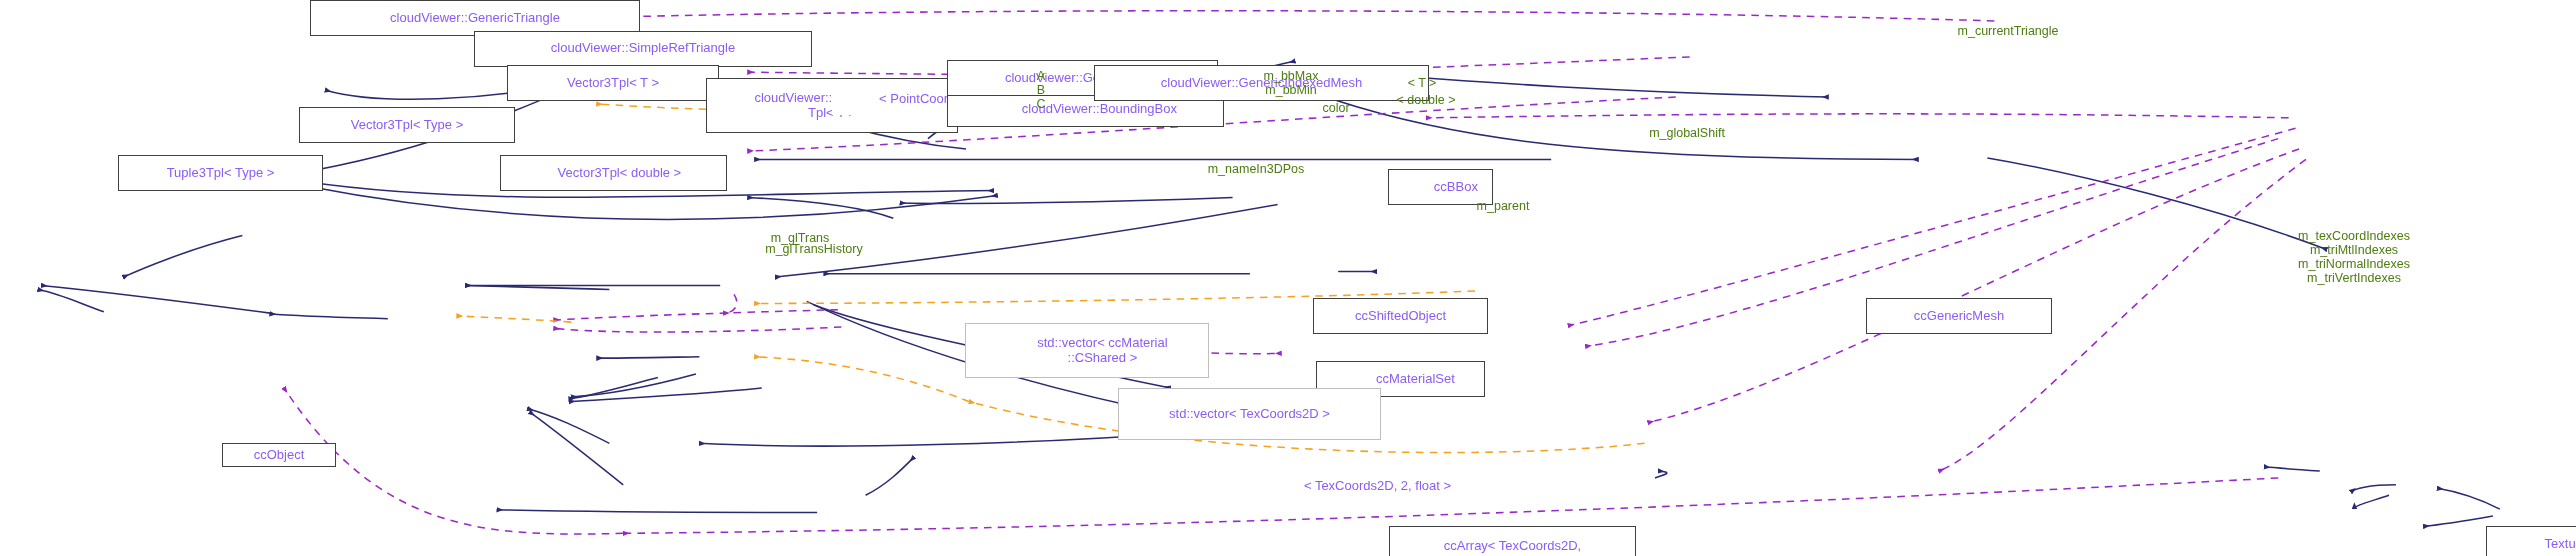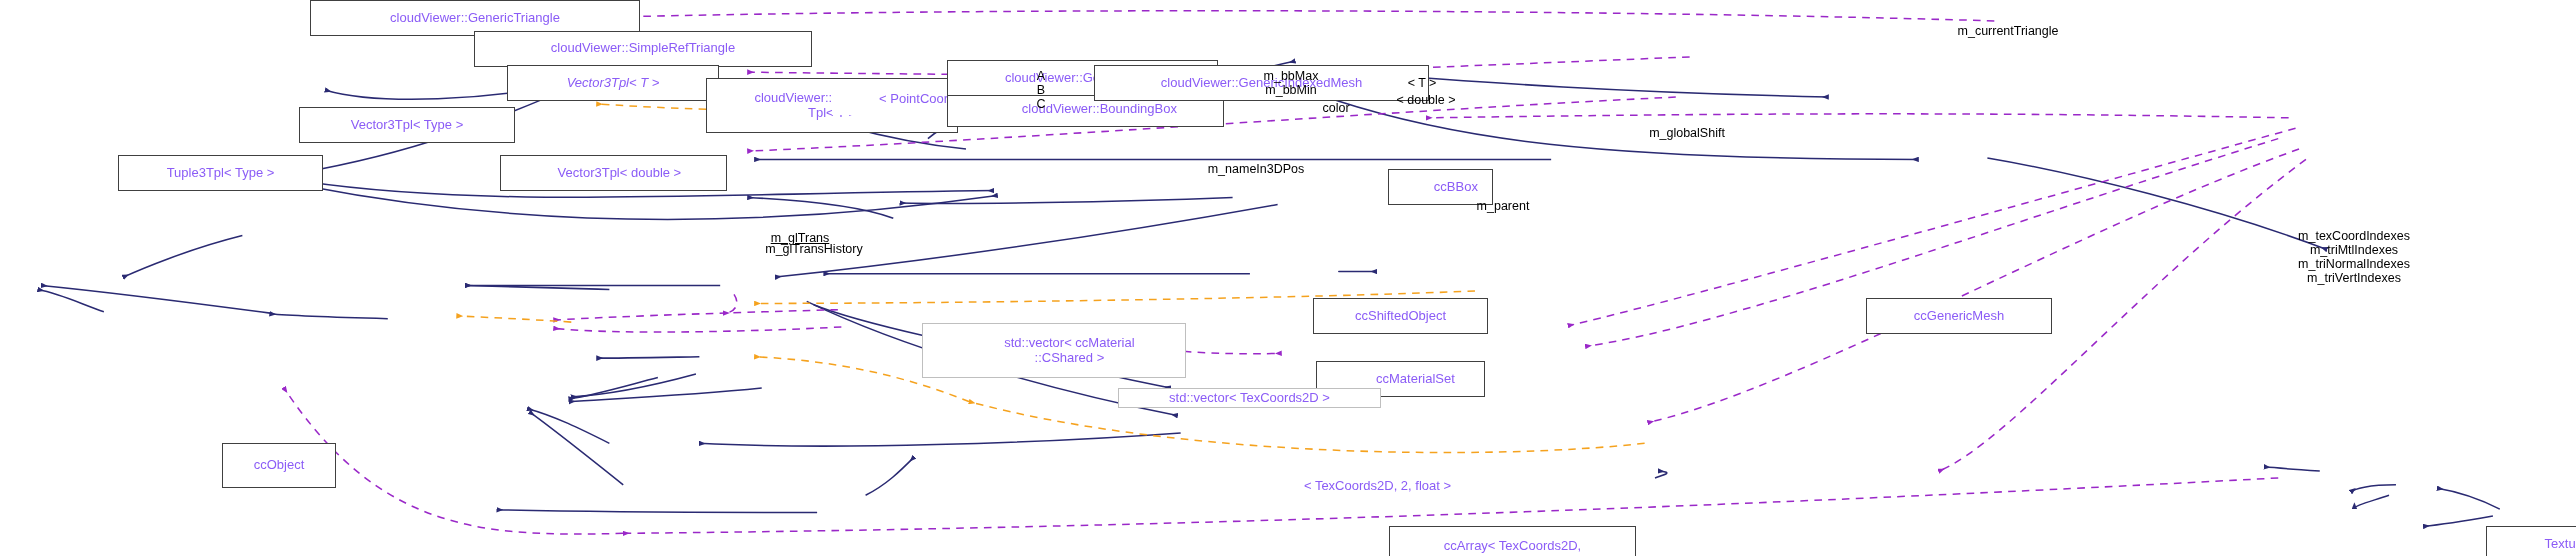--- a/index.html
+++ b/index.html
@@ -23,21 +23,21 @@
     padding:0.7px 4.2px;
     white-space:pre-line;
   }
   
   .node.solid{border:1.4px solid #404040;}
   
   .node.light{border:0.7px solid #bfbfbf;}
   .edge-label{
     position:absolute;
     font-size:12.5px;
-    color:#000000;
+    color:#4d7c0f;
     white-space:pre-line;
     line-height:1.12;
     text-align:center;
     background:transparent;
   }
 </style>
 </head>
 <body>
 
 <div id="canvas">
@@ -126,56 +126,56 @@
       <path d="M2130,420 C 1900,430 1400,438 1090,438"></path>
       <path d="M2375,640 C 2150,665 1700,660 1400,580"></path>
       <path d="M1400,580 C 1300,540 1200,520 1090,515"></path>
     </g>
   </svg>
 
   <div id="node-layer">
       <div class="node solid" style="left: 310px; top: 0px; width: 330px; height: 36px;"><span>cloudViewer::GenericTriangle</span></div>
       <div class="node solid" style="left: 474px; top: 30.5px; width: 338px; height: 36px;"><span>cloudViewer::SimpleRefTriangle</span></div>
       <div class="node solid" style="left: 299px; top: 107px; width: 216px; height: 36px;"><span>Vector3Tpl&lt; Type &gt;</span></div>
-      <div class="node solid" style="left: 507px; top: 65px; width: 212px; height: 36px; font-style: italic;"><span>Vector3Tpl&lt; T &gt;</span></div>
+      <div class="node solid" style="left: 507px; top: 65px; width: 212px; height: 36px;"><span>Vector3Tpl&lt; T &gt;</span></div>
       <div class="node solid" style="left: 118px; top: 155px; width: 205px; height: 36px;"><span>Tuple3Tpl&lt; Type &gt;</span></div>
       <div class="node solid" style="left: 500px; top: 155px; width: 227px; height: 36px; padding-left: 16px;"><span>Vector3Tpl&lt; double &gt;</span></div>
       <div class="node solid" style="left: 706px; top: 78px; width: 252px; height: 55px;"><span>cloudViewer::BoundingBox
 Tpl&lt; T &gt;</span></div>
       <div class="node" style="left: 832px; top: 84px; width: 238px; height: 30.5px;"><span>&lt; PointCoordinateType &gt;</span></div>
       <div class="node solid" style="left: 947px; top: 91px; width: 277px; height: 36px; padding-left: 32px;"><span>cloudViewer::BoundingBox</span></div>
       <div class="node solid" style="left: 947px; top: 60px; width: 271px; height: 36px;"><span>cloudViewer::GenericMesh</span></div>
       <div class="node solid" style="left: 1094px; top: 65px; width: 335px; height: 36px;"><span>cloudViewer::GenericIndexedMesh</span></div>
       <div class="node solid" style="left: 1388px; top: 169px; width: 105px; height: 36px; padding-left: 35px;"><span>ccBBox</span></div>
       <div class="node solid" style="left: 1313px; top: 298px; width: 175px; height: 36px;"><span>ccShiftedObject</span></div>
       <div class="node solid" style="left: 1316px; top: 361px; width: 169px; height: 36px; padding-left: 34px;"><span>ccMaterialSet</span></div>
       <div class="node solid" style="left: 1866px; top: 298px; width: 186px; height: 36px;"><span>ccGenericMesh</span></div>
-      <div class="node light" style="left: 922px; top: 323px; width: 264px; height: 55px; padding-left: 35px;"><span>std::vector&lt; ccMaterial
+      <div class="node light" style="left: 965px; top: 323px; width: 244px; height: 55px; padding-left: 35px;"><span>std::vector&lt; ccMaterial
 ::CShared &gt;</span></div>
-      <div class="node light" style="left: 1118px; top: 388px; width: 263px; height: 20px;"><span>std::vector&lt; TexCoords2D &gt;</span></div>
-      <div class="node solid" style="left: 222px; top: 443px; width: 114px; height: 45px;"><span>ccObject</span></div>
+      <div class="node light" style="left: 1118px; top: 388px; width: 263px; height: 52px;"><span>std::vector&lt; TexCoords2D &gt;</span></div>
+      <div class="node solid" style="left: 222px; top: 443px; width: 114px; height: 24px;"><span>ccObject</span></div>
       <div class="node solid" style="left: 1389px; top: 526px; width: 247px; height: 55px;"><span>ccArray&lt; TexCoords2D,
 2, float &gt;</span></div>
       <div class="node" style="left: 1253px; top: 471px; width: 249px; height: 30.5px;"><span>&lt; TexCoords2D, 2, float &gt;</span></div>
       <div class="node solid" style="left: 2486px; top: 526px; width: 258px; height: 36px;"><span>TextureCoordsContainer</span></div>
     </div>
   <div id="label-layer">
       <div class="edge-label" style="left: 2008px; top: 23.5px; transform: translate(-50%, 0px);">m_currentTriangle</div>
       <div class="edge-label" style="left: 1041px; top: 69px; transform: translate(-50%, 0px);">A
 B
 C</div>
       <div class="edge-label" style="left: 1291px; top: 69px; transform: translate(-50%, 0px);">m_bbMax
 m_bbMin</div>
       <div class="edge-label" style="left: 1422px; top: 76px; transform: translate(-50%, 0px);">&lt; T &gt;</div>
       <div class="edge-label" style="left: 1426px; top: 93px; transform: translate(-50%, 0px);">&lt; double &gt;</div>
       <div class="edge-label" style="left: 1336px; top: 101px; transform: translate(-50%, 0px);">color</div>
       <div class="edge-label" style="left: 1687px; top: 126px; transform: translate(-50%, 0px);">m_globalShift</div>
       <div class="edge-label" style="left: 1256px; top: 162px; transform: translate(-50%, 0px);">m_nameIn3DPos</div>
       <div class="edge-label" style="left: 1503px; top: 199px; transform: translate(-50%, 0px);">m_parent</div>
-      <div class="edge-label" style="left: 800px; top: 231px; transform: translate(-50%, 0px); text-decoration: underline;">m_glTrans</div>
+      <div class="edge-label" style="left: 800px; top: 231px; transform: translate(-50%, 0px);">m_glTrans</div>
       <div class="edge-label" style="left: 814px; top: 242px; transform: translate(-50%, 0px);">m_glTransHistory</div>
       <div class="edge-label" style="left: 2354px; top: 229px; transform: translate(-50%, 0px);">m_texCoordIndexes
 m_triMtlIndexes
 m_triNormalIndexes
 m_triVertIndexes</div>
     </div>
 </div>
 
 
 </body></html>

